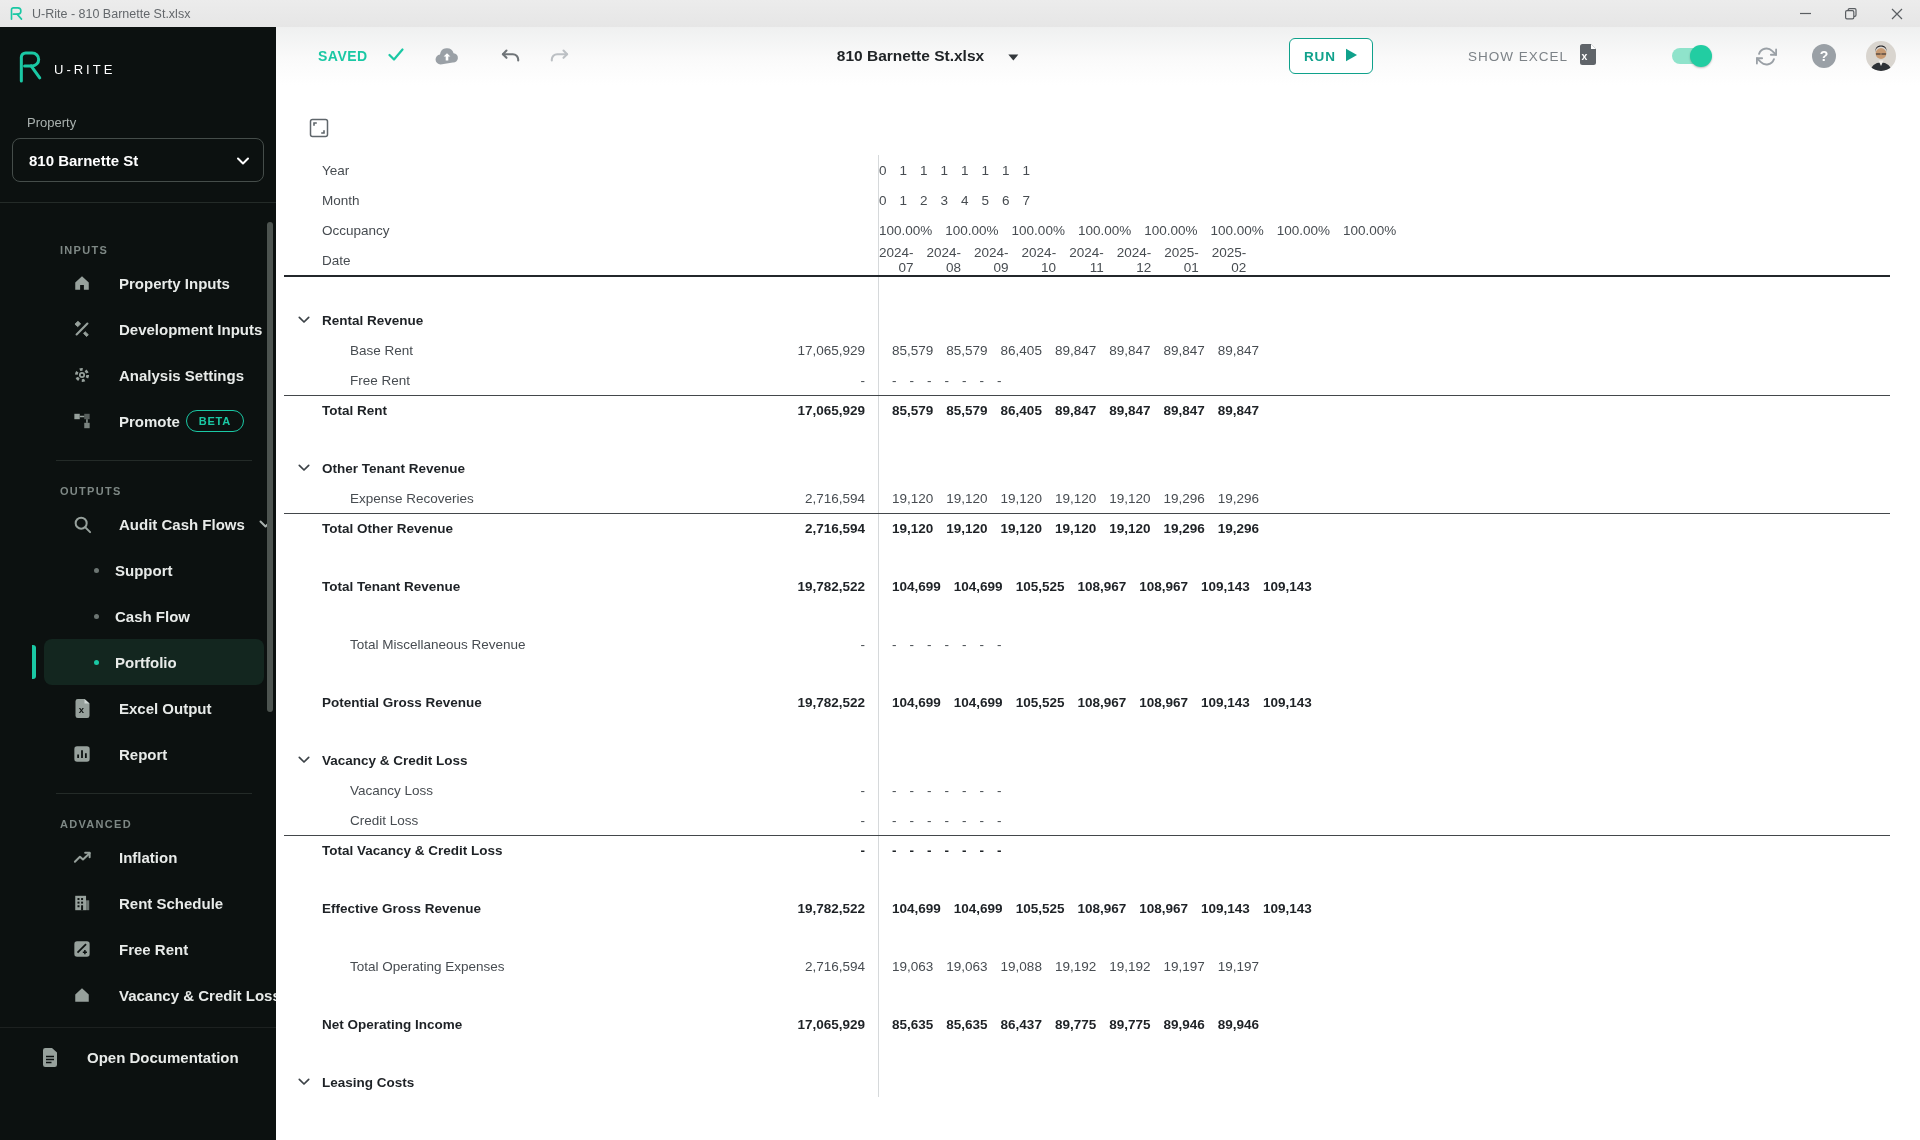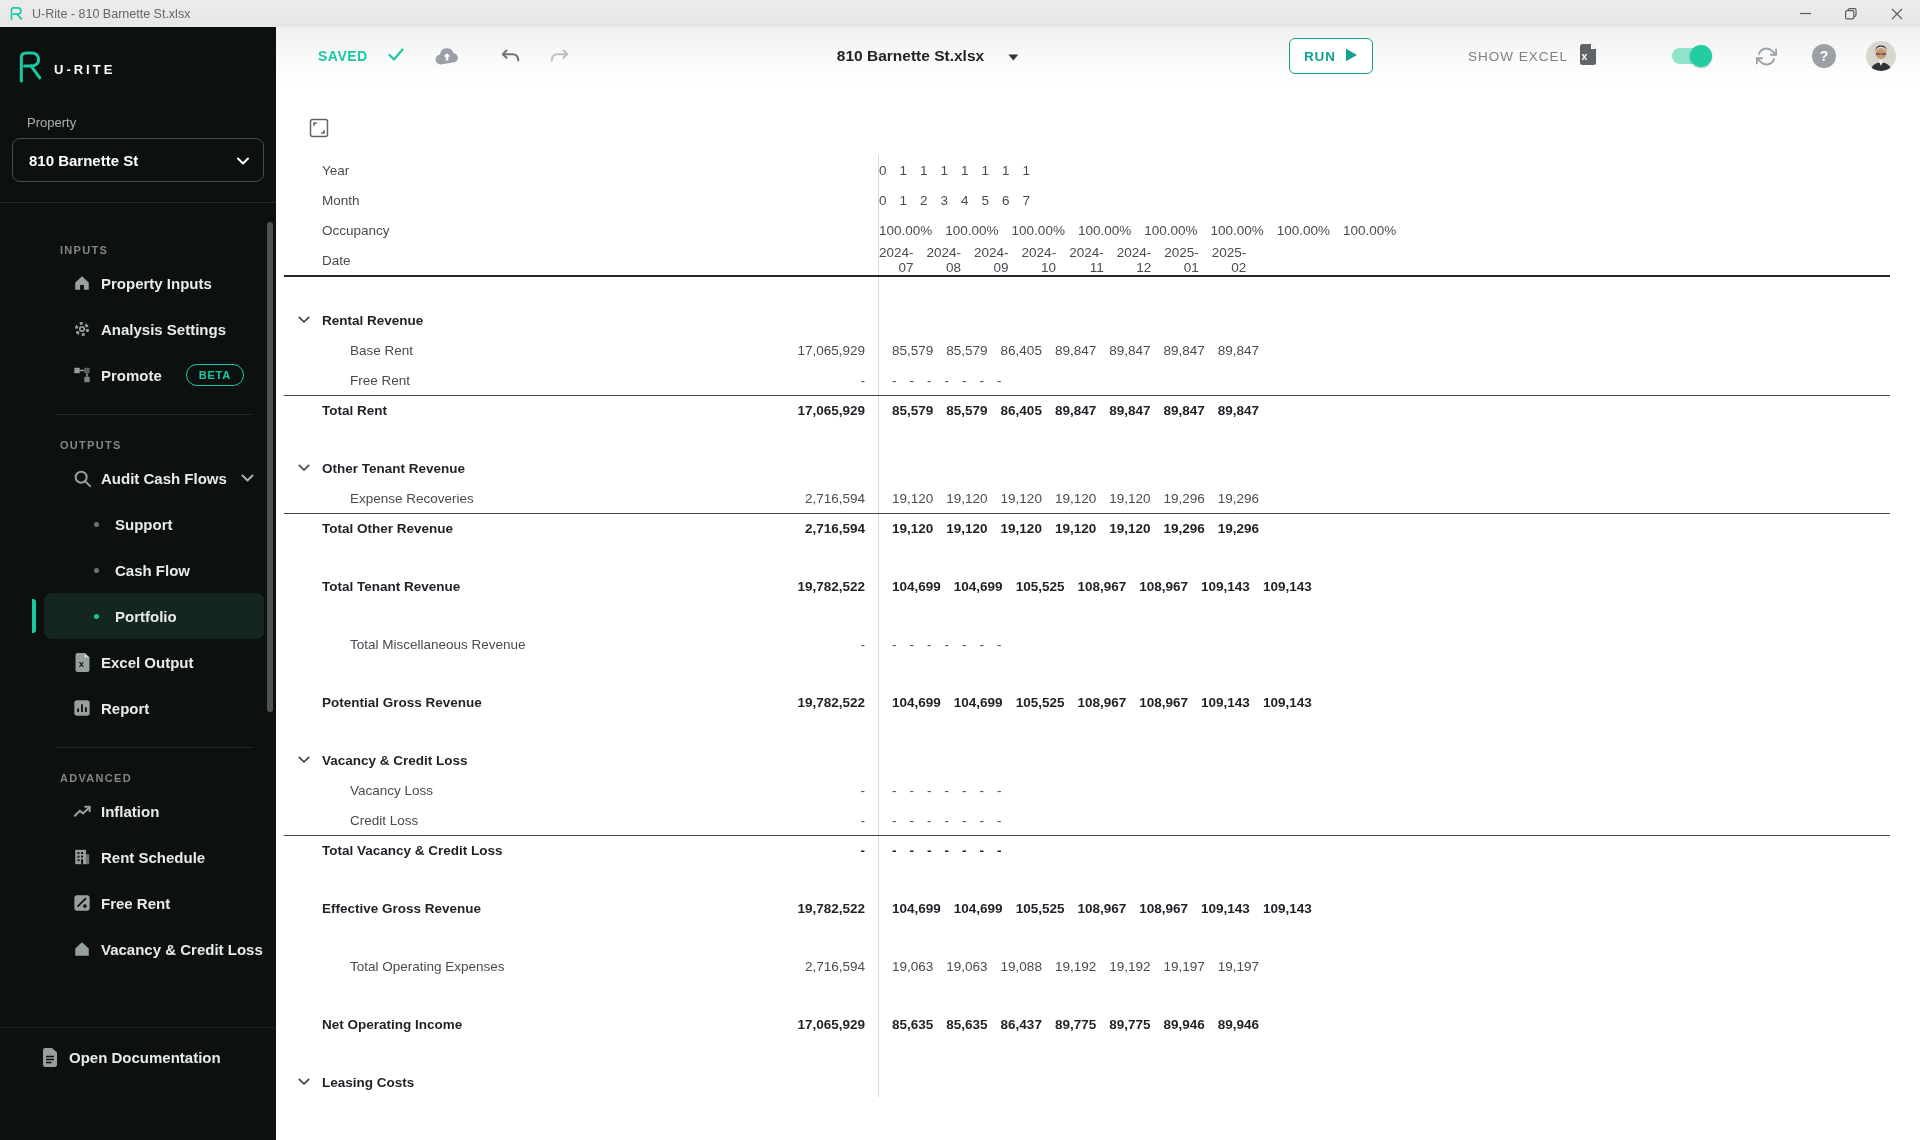--- a/index.html
+++ b/index.html
@@ -13,34 +13,34 @@
   
   .titlebar{position:absolute;left:0;top:0;width:1920px;height:27px;
     background:linear-gradient(#ececec,#e6e6e6);display:flex;align-items:center;z-index:50;}
   .titlebar .tb-logo{margin-left:9px;display:flex;align-items:center;}
   .titlebar .tb-title{margin-left:8px;font-size:12.5px;color:#63676b;}
   .win-controls{margin-left:auto;display:flex;height:27px;}
   .win-btn{width:46px;height:27px;display:flex;align-items:center;justify-content:center;color:#5a5e62;cursor:pointer;}
   
   .sidebar{position:absolute;left:0;top:27px;width:276px;height:1113px;background:var(--sb-bg);overflow:hidden;z-index:20;}
   .brand{display:flex;align-items:center;padding:22px 0 0 17px;}
-  .brand-name{color:#fff;font-size:13px;font-weight:700;letter-spacing:3px;margin-left:11px;}
+  .brand-name{color:#fff;font-size:13px;font-weight:400;letter-spacing:3px;margin-left:11px;}
   .prop-label{color:#aab2af;font-size:13px;margin:26px 0 8px 27px;}
   .prop-select{margin:0 12px;height:44px;border:1px solid #454d4a;border-radius:8px;display:flex;align-items:center;
     padding:0 14px 0 16px;cursor:pointer;}
   .prop-select .pv{color:#fff;font-size:15px;font-weight:700;}
   .prop-select .caret{margin-left:auto;}
   .sb-topdivider{border-top:1px solid #242b28;margin-top:20px;}
   .nav{position:absolute;left:0;top:193px;right:0;bottom:0;padding-left:32px;}
   .nav-scrollbar{position:absolute;right:3px;top:2px;width:6px;height:490px;border-radius:3px;background:#4d5450;z-index:5;cursor:pointer;}
   .nav-header{color:var(--sb-muted);font-size:11px;font-weight:700;letter-spacing:1.3px;margin:24px 0 4px 28px;}
   .nav-item{height:46px;display:flex;align-items:center;padding:0 20px 0 28px;margin:0 12px;border-radius:8px;
     color:var(--sb-text);font-size:15px;font-weight:700;cursor:pointer;position:relative;}
   .nav-item .icon{width:20px;display:flex;justify-content:center;color:var(--sb-icon);flex:0 0 20px;}
-  .nav-item .lbl{margin-left:9px;white-space:nowrap;}
+  .nav-item .lbl{margin-left:27px;white-space:nowrap;}
   .nav-item.sub{padding-left:50px;}
   .nav-item.sub .bullet{width:5px;height:5px;border-radius:50%;background:#6c7572;flex:0 0 5px;}
   .nav-item.sub .lbl{margin-left:16px;}
   .nav-item.active{background:var(--sb-active);}
   .nav-item.active .bullet{background:var(--teal);}
   .nav-item.active::before{content:"";position:absolute;left:-12px;top:6px;width:4px;height:34px;background:var(--teal);border-radius:0 3px 3px 0;}
   .beta{margin-left:auto;border:1.5px solid var(--teal);color:var(--teal);font-size:11px;font-weight:700;
     letter-spacing:.8px;border-radius:999px;padding:4px 12px;}
   .nav-chev{margin-left:14px;color:#aab2af;display:flex;}
   .nav-divider{border-top:1px solid #242b28;margin:16px 24px;}
@@ -142,20 +142,30 @@
       <div class="nav-item">
         <span class="icon">
           <svg width="18" height="18" viewBox="0 0 20 20">
             <path d="M2.5 9.5L10 2.5l7.5 7v8h-5.4v-5.2h-4.2v5.2H2.5z" fill="#97a19c"></path>
           </svg>
         </span>
         <span class="lbl">Property Inputs</span>
       </div>
       <div class="nav-item">
         <span class="icon">
+          <svg width="18" height="18" viewBox="0 0 20 20" stroke="#97a19c" fill="#97a19c">
+            <path d="M4 16L16 4" stroke-width="2.4" stroke-linecap="round"></path>
+            <path d="M2.2 4.6L5.5 1.5l3 2.8-3.3 3.1z"></path>
+            <path d="M13.5 13l3.5 3.3-1.8 2-3.5-3.4z"></path>
+          </svg>
+        </span>
+        <span class="lbl">Development Inputs</span>
+      </div>
+      <div class="nav-item">
+        <span class="icon">
           <svg width="18" height="18" viewBox="0 0 20 20" fill="none">
             <circle cx="10" cy="10" r="6.3" stroke="#97a19c" stroke-width="3.1" stroke-dasharray="3.3 3.3"></circle>
             <circle cx="10" cy="10" r="3.4" fill="#97a19c"></circle>
             <circle cx="10" cy="10" r="1.5" fill="#0c1110"></circle>
           </svg>
         </span>
         <span class="lbl">Analysis Settings</span>
       </div>
       <div class="nav-item">
         <span class="icon">

